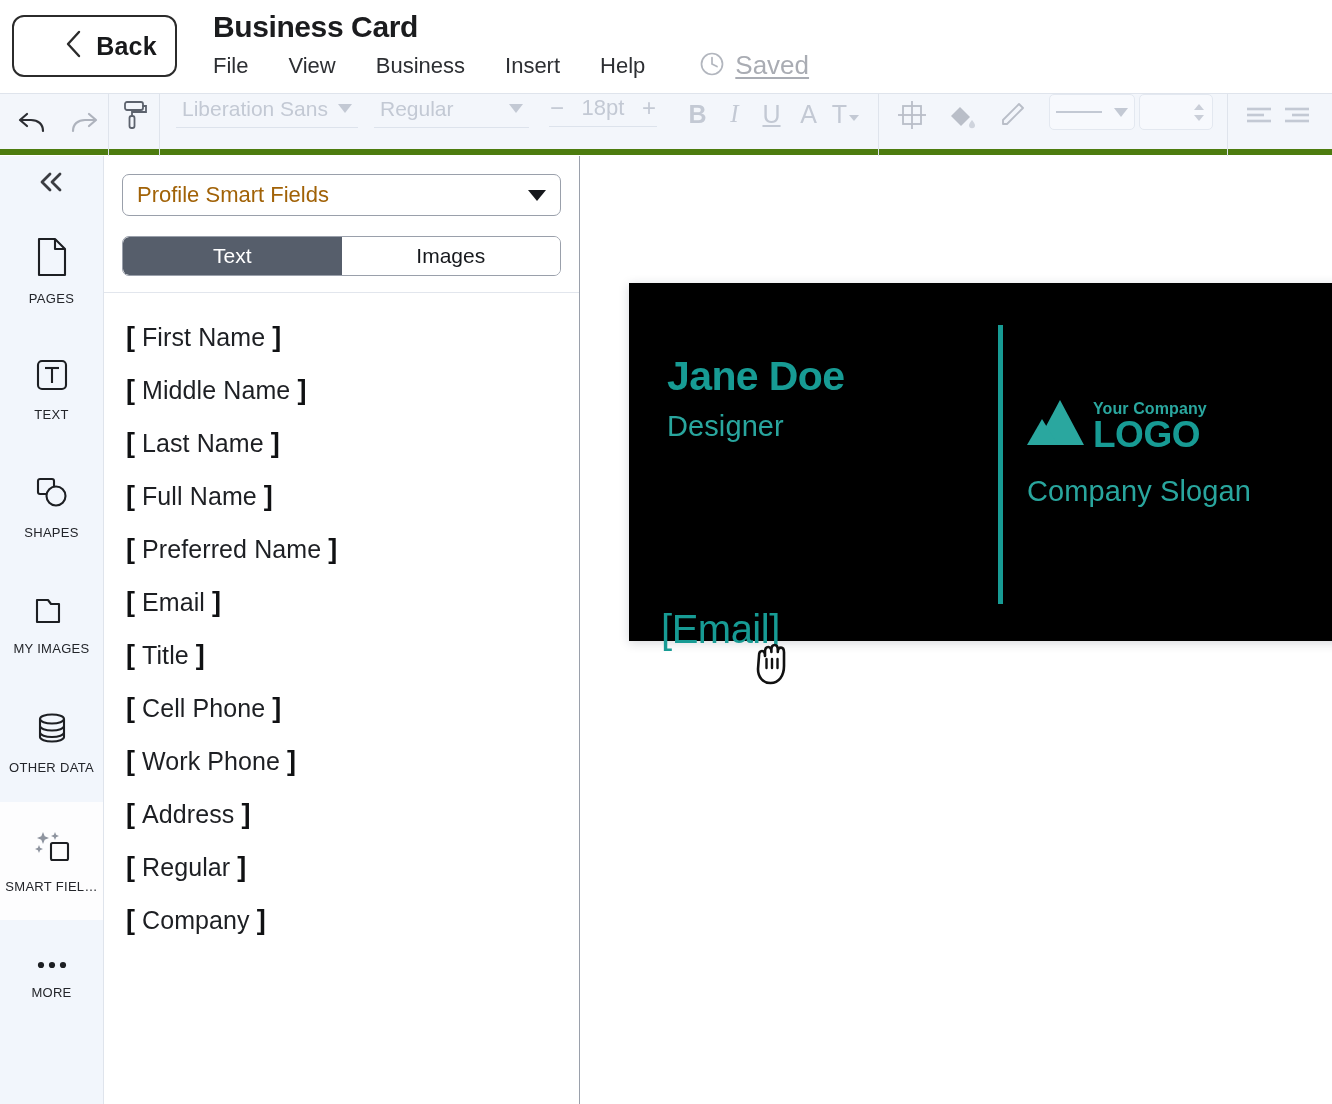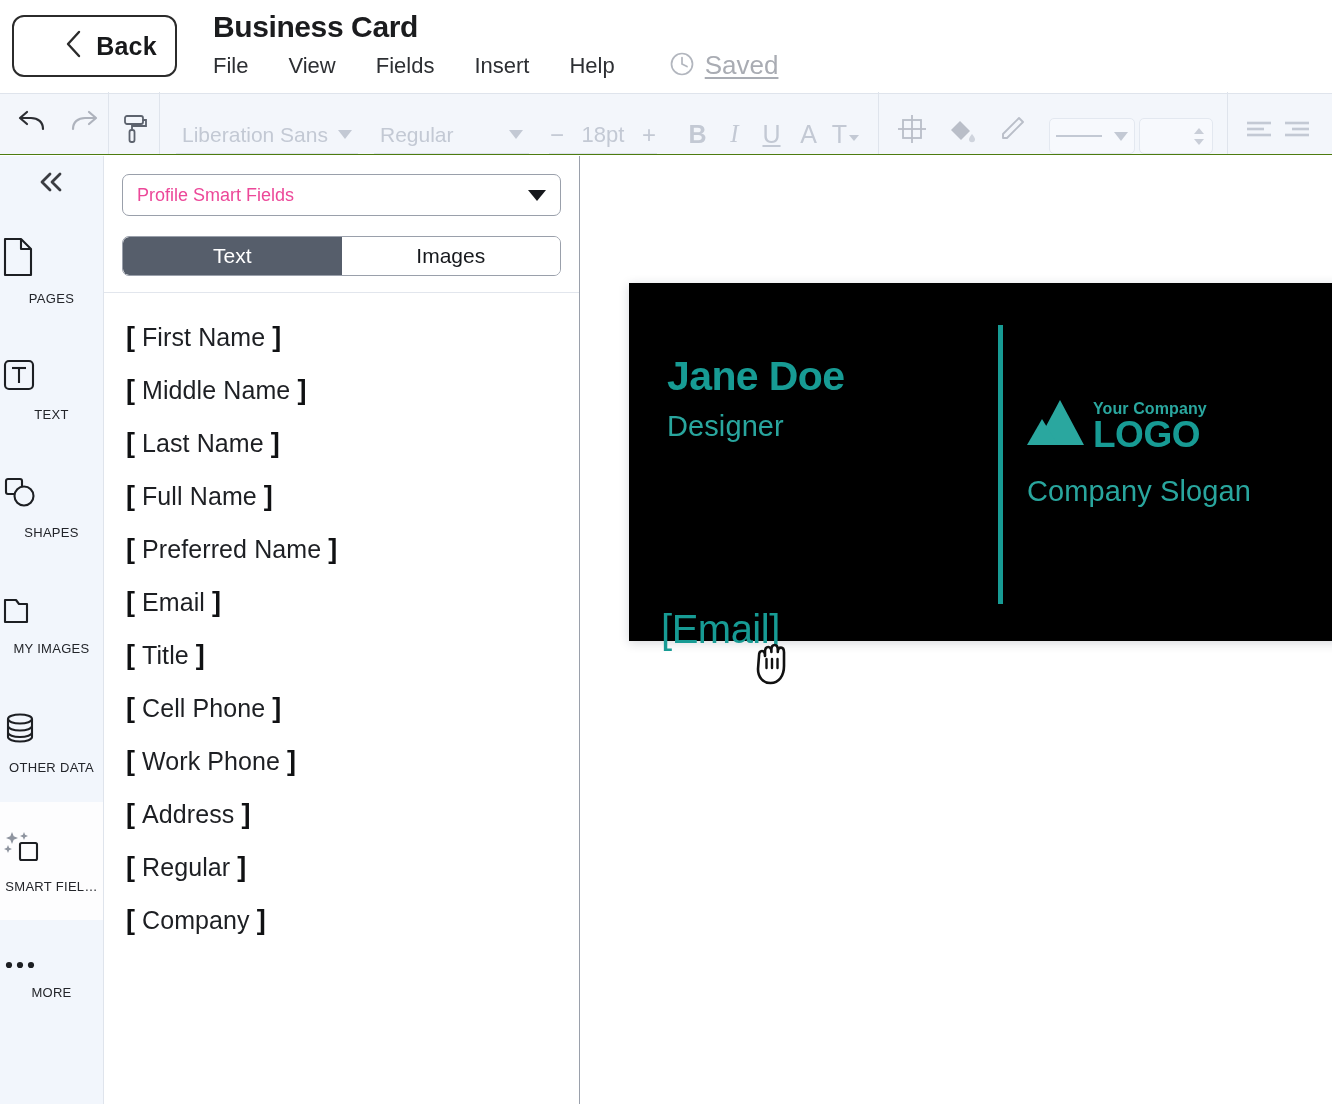--- a/index.html
+++ b/index.html
@@ -38,22 +38,22 @@
   }
   .saved-wrap { display: flex; align-items: center; gap: 10px; margin-left: 14px; }
   .saved-label {
     font-size: 26px; color: #a9acb3; text-decoration: underline;
     text-underline-offset: 3px; cursor: pointer;
   }
 
   
   .toolbar {
     position: absolute; left: 0; top: 93px; width: 1332px; height: 62px;
-    background: #f3f6fb; border-top: 1px solid #dfe4ec; border-bottom: 1px solid #4d7c0f;
-    display: flex; align-items: flex-end;
+    background: #f3f6fb; border-top: 1px solid #dfe4ec; border-bottom: 6px solid #4d7c0f;
+    display: flex; align-items: flex-start;
   }
   .tb-group { display: flex; align-items: center; height: 62px; }
   .tb-sep { width: 1px; height: 62px; background: #dfe4ec; }
   .tb-btn {
     width: 50px; height: 46px; display: flex; align-items: center; justify-content: center;
     cursor: pointer;
   }
   .font-select {
     width: 182px; height: 34px; margin-left: 16px;
     border-bottom: 1px solid #dde3ec;
@@ -92,40 +92,40 @@
 
   
   .rail {
     position: absolute; left: 0; top: 156px; width: 104px; height: 948px;
     background: #f2f6fc; border-right: 1px solid #dfe4ec;
   }
   .rail-collapse {
     height: 56px; display: flex; align-items: center; justify-content: center; cursor: pointer;
   }
   .rail-item {
-    height: 118px; display: flex; flex-direction: column; justify-content: center;
+    height: 118px; display: flex; flex-direction: column; align-items: center; justify-content: center;
     gap: 9px; cursor: pointer;
   }
   .rail-item.active { background: #fdfdfe; }
   .rail-label {
     font-size: 13px; letter-spacing: .3px; color: #23252a; font-weight: 500; text-align: center;
   }
 
   
   .panel {
     position: absolute; left: 104px; top: 156px; width: 476px; height: 948px;
     background: #ffffff; border-right: 1px solid #9aa0ab;
   }
   .panel-head { padding: 18px 18px 16px 18px; border-bottom: 1px solid #e2e6ed; }
   .dropdown {
     width: 100%; height: 42px; border: 1px solid #9aa0ab; border-radius: 7px;
     display: flex; align-items: center; justify-content: space-between; padding: 0 14px;
     background: #fff; cursor: pointer;
   }
-  .dropdown span { font-size: 18px; color: #ec4899; text-align: center; }
+  .dropdown span { font-size: 22px; color: #a16207; text-align: center; }
   .dd-caret {
     width:0;height:0;border-left:9px solid transparent;border-right:9px solid transparent;
     border-top:11px solid #16181c;
   }
   .segmented {
     margin-top: 20px; width: 100%; height: 40px; border: 1px solid #9aa0ab; border-radius: 7px;
     display: flex; overflow: hidden;
   }
   .seg {
     flex: 1; display: flex; align-items: center; justify-content: center;
@@ -182,21 +182,21 @@
           </svg>
       </span>
       <span class="back-label">Back</span>
     </div>
 
     <div class="title-block">
       <div class="doc-title">Business Card</div>
       <div class="menu-row">
         <div class="menu-item">File</div>
         <div class="menu-item">View</div>
-        <div class="menu-item">Fields</div>
+        <div class="menu-item">Business</div>
         <div class="menu-item">Insert</div>
         <div class="menu-item">Help</div>
         <div class="saved-wrap">
           <span>
             <svg width="26" height="26" viewBox="0 0 26 26">
                 <circle cx="13" cy="13" r="10.5" fill="none" stroke="#b2b6be" stroke-width="1.7"></circle>
                 <polyline points="13,6.5 13,13 18,15.5" fill="none" stroke="#b2b6be" stroke-width="1.7" stroke-linecap="round"></polyline>
               </svg>
           </span>
           <span class="saved-label">Saved</span>

